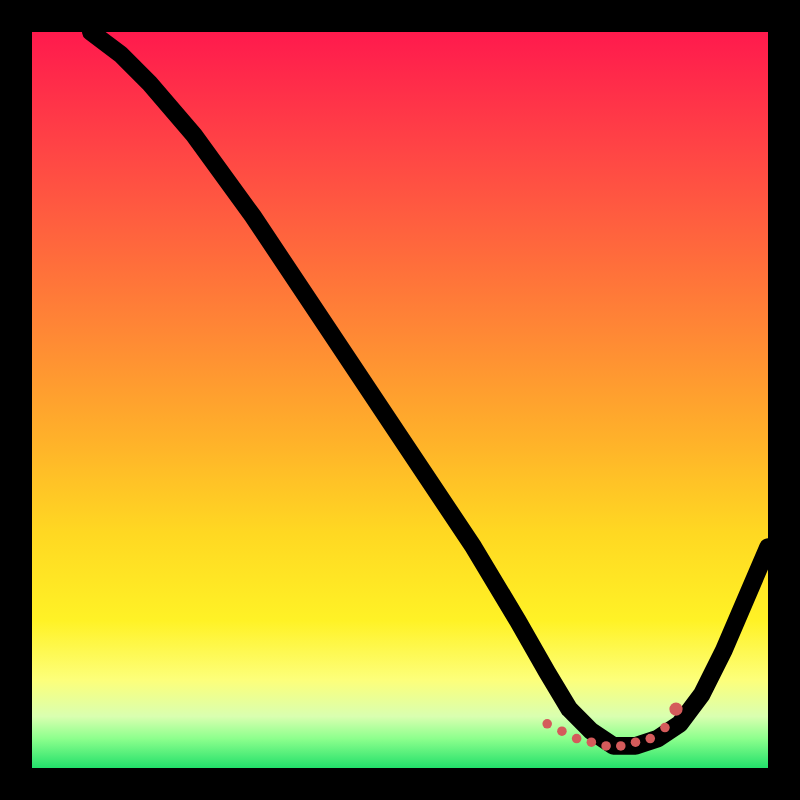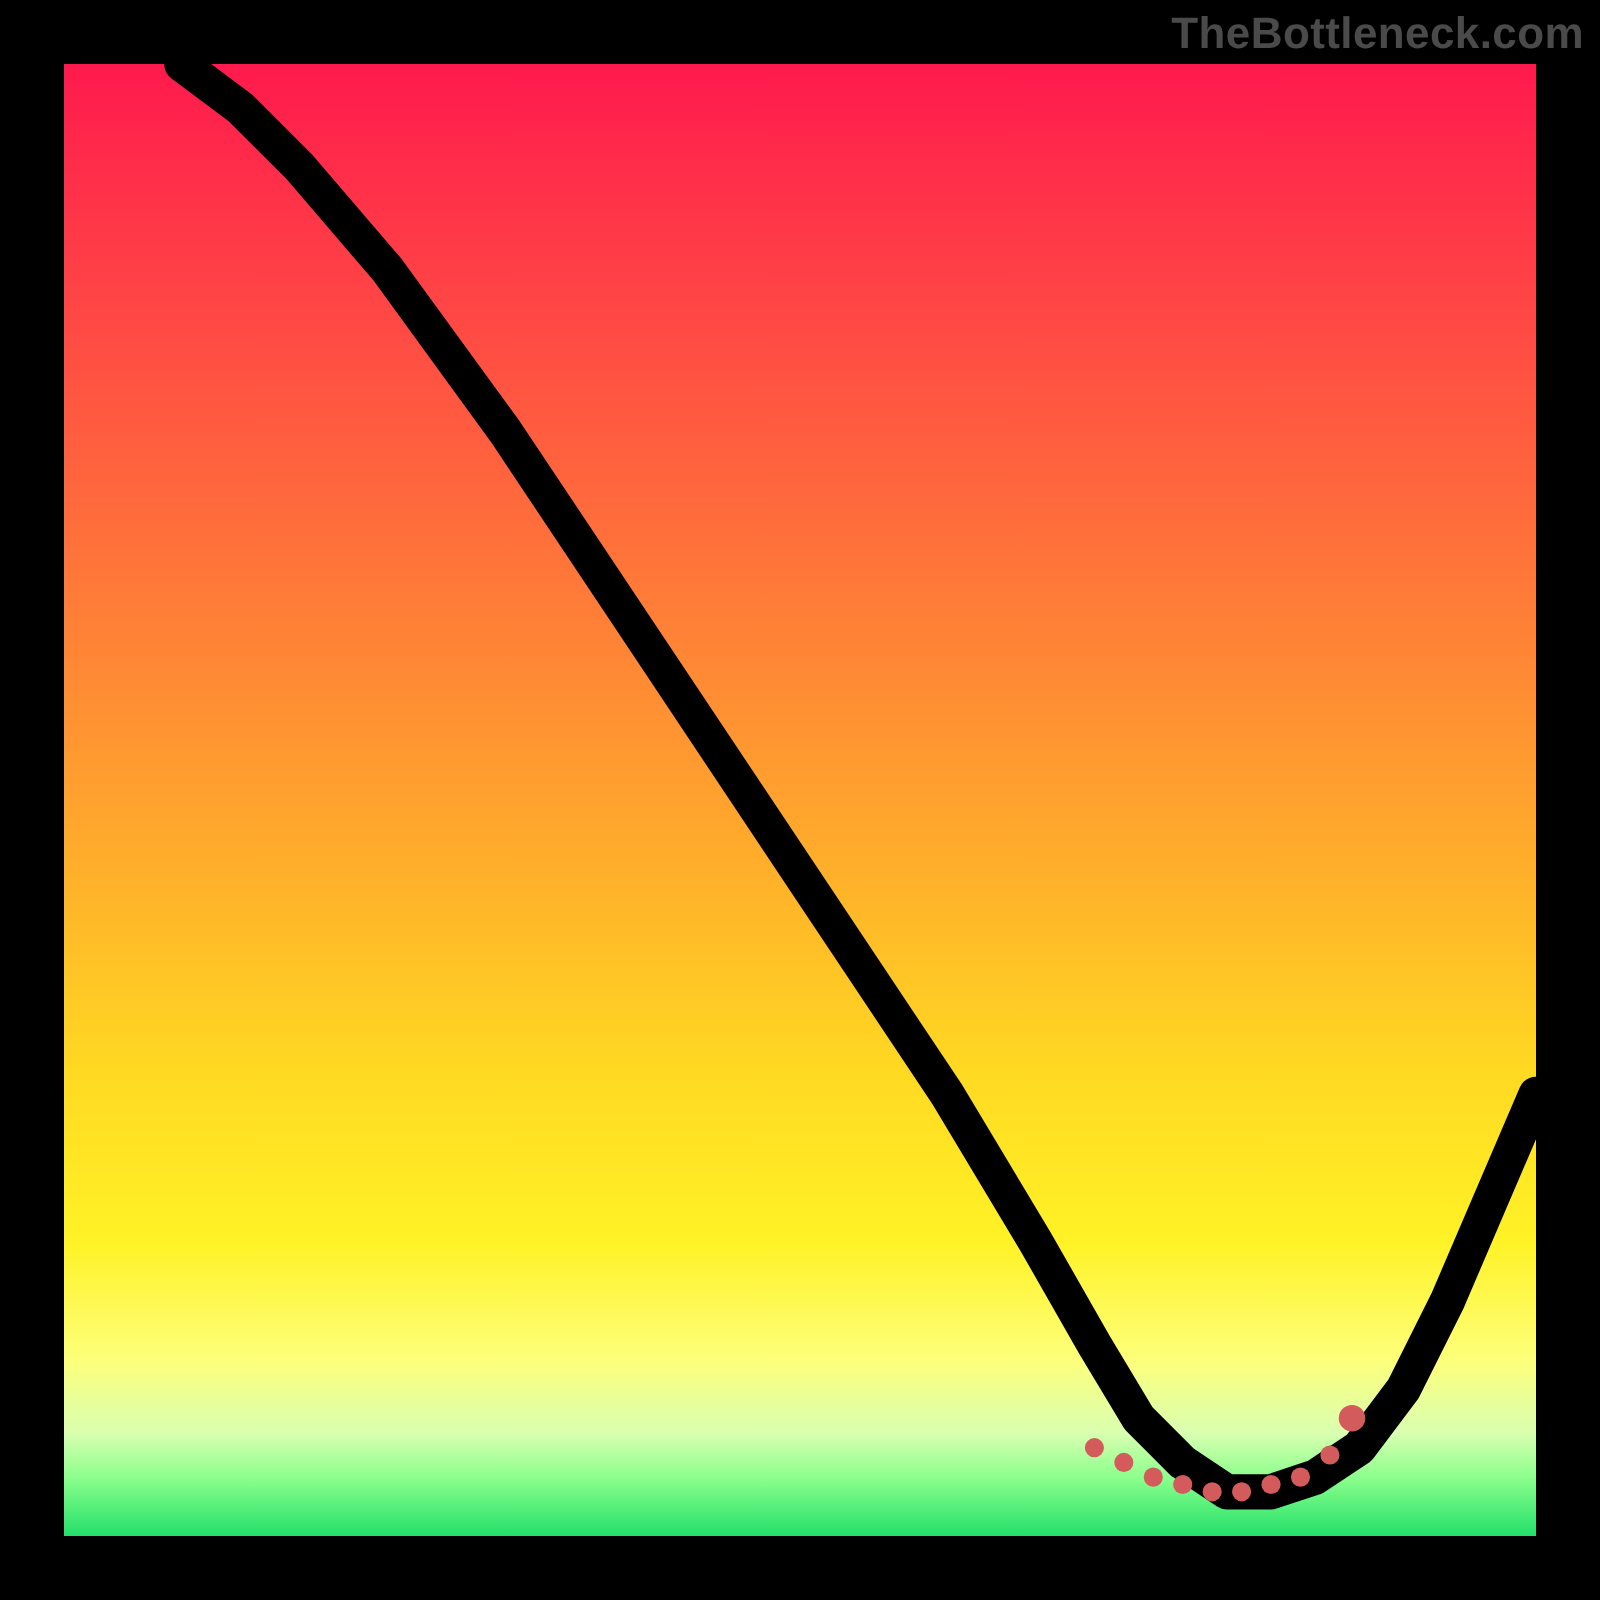--- a/index.html
+++ b/index.html
@@ -70,21 +70,20 @@
   }
   .marker {
     fill: #d45b5b;
     stroke: none;
   }
 </style>
 </head>
 <body>
 
 <div class="frame">
-  <div class="watermark">TheBottleneck.com</div>
 
   <div class="plot-area">
     <div class="gradient"></div>
     <svg class="curve" viewBox="0 0 100 100" preserveAspectRatio="none">
       <path id="curve-path" class="curve-path" d="M8.00 0.00 L12.00 3.00 L16.00 7.00 L22.00 14.00 L30.00 25.00 L40.00 40.00 L50.00 55.00 L60.00 70.00 L66.00 80.00 L70.00 87.00 L73.00 92.00 L76.00 95.00 L79.00 97.00 L82.00 97.00 L85.00 96.00 L88.00 94.00 L91.00 90.00 L94.00 84.00 L100.00 70.00"></path>
       <g id="marker-group">
           <circle cx="70" cy="94" r="0.65" class="marker"></circle>
           <circle cx="72" cy="95" r="0.65" class="marker"></circle>
           <circle cx="74" cy="96" r="0.65" class="marker"></circle>
           <circle cx="76" cy="96.5" r="0.65" class="marker"></circle>

